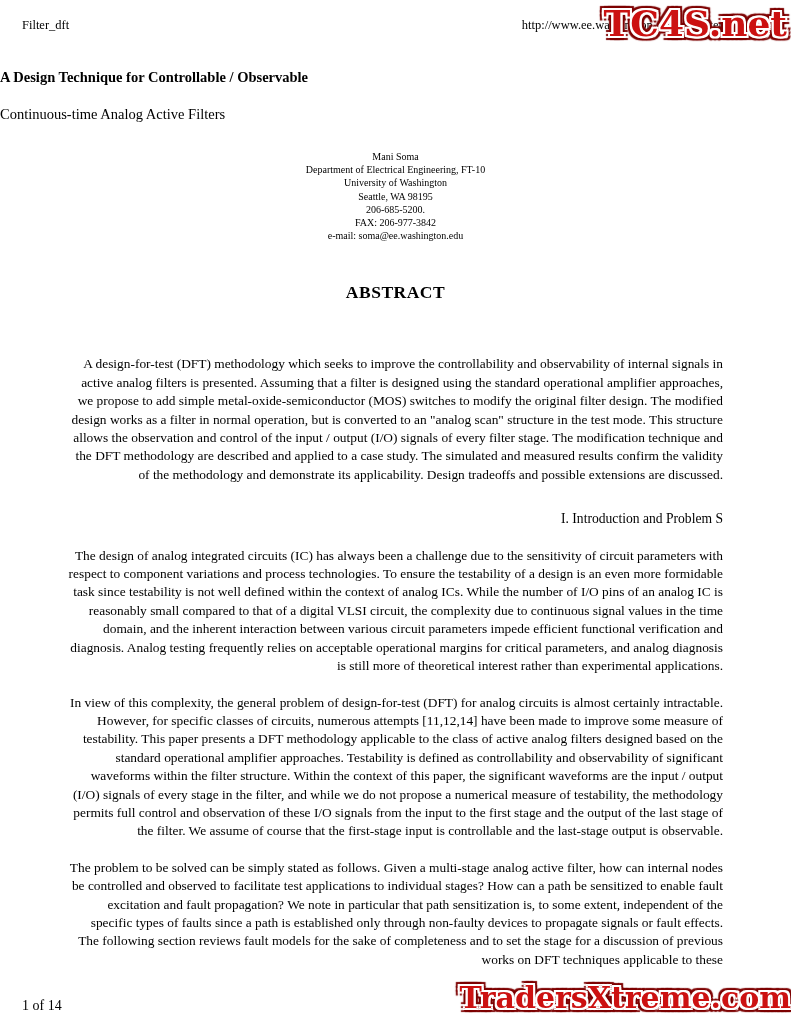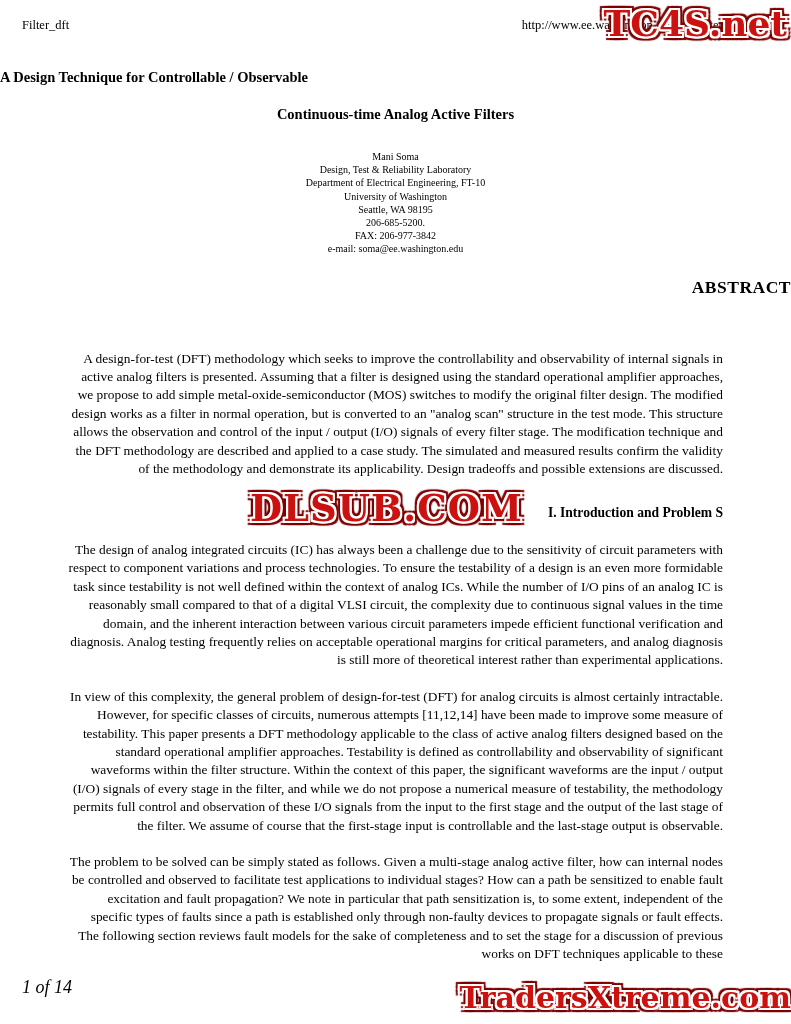--- a/index.html
+++ b/index.html
@@ -27,56 +27,54 @@
   .print-header .doc-name { white-space: nowrap; }
   .print-header .doc-url  { white-space: nowrap; padding-right: 4px; }
 
   .title-line-1 {
     margin-top: 36px;
     font-weight: bold;
     font-size: 14.5px;
   }
   .title-line-2 {
     margin-top: 20px;
-    text-align: center;
-    font-weight: bold;
+    font-weight: normal;
     font-size: 14.5px;
   }
   .author-block {
     margin-top: 27px;
     text-align: center;
     font-size: 10px;
     line-height: 13.2px;
   }
   .abstract-heading {
-    margin-top: 21px;
-    text-align: right;
+    margin-top: 40px;
+    text-align: center;
     font-weight: bold;
     font-size: 17.5px;
     letter-spacing: 0.5px;
   }
   .body-col {
     margin: 0 68px;
     font-size: 13.4px;
     line-height: 18.4px;
     text-align: right;
   }
   .para { margin: 0 0 18px 0; }
   .abstract-para { margin-top: 52px; }
   .section-heading {
-    font-weight: bold;
+    font-weight: normal;
     font-size: 13.6px;
     margin: 26px 0 18px 0;
   }
   .page-footer {
     position: absolute;
     left: 22px;
-    bottom: 26px;
-    font-size: 18px;
-    font-style: italic;
+    bottom: 10px;
+    font-size: 14px;
   }
 
   
   .watermark {
     position: absolute;
     font-family: "DejaVu Serif", serif;
     font-weight: bold;
     color: #cc1111;
     white-space: nowrap;
     text-shadow:
@@ -101,21 +99,20 @@
   <div class="print-header">
     <span class="doc-name">Filter_dft</span>
     <span class="doc-url">http://www.ee.washington.edu/rtnl/filter.dft.html</span>
   </div>
 
   <div class="title-line-1">A Design Technique for Controllable / Observable</div>
   <div class="title-line-2">Continuous-time Analog Active Filters</div>
 
   <div class="author-block">
     <div>Mani Soma</div>
-    <div>Design, Test &amp; Reliability Laboratory</div>
     <div>Department of Electrical Engineering, FT-10</div>
     <div>University of Washington</div>
     <div>Seattle, WA 98195</div>
     <div>206-685-5200.</div>
     <div>FAX: 206-977-3842</div>
     <div>e-mail: soma@ee.washington.edu</div>
   </div>
 
   <div class="abstract-heading">ABSTRACT</div>
 
@@ -125,16 +122,15 @@
     <div class="section-heading">I. Introduction and Problem S</div>
 
     <p class="para">The design of analog integrated circuits (IC) has always been a challenge due to the sensitivity of circuit parameters with respect to component variations and process technologies. To ensure the testability of a design is an even more formidable task since testability is not well defined within the context of analog ICs. While the number of I/O pins of an analog IC is reasonably small compared to that of a digital VLSI circuit, the complexity due to continuous signal values in the time domain, and the inherent interaction between various circuit parameters impede efficient functional verification and diagnosis. Analog testing frequently relies on acceptable operational margins for critical parameters, and analog diagnosis is still more of theoretical interest rather than experimental applications.</p>
     <p class="para">In view of this complexity, the general problem of design-for-test (DFT) for analog circuits is almost certainly intractable. However, for specific classes of circuits, numerous attempts [11,12,14] have been made to improve some measure of testability. This paper presents a DFT methodology applicable to the class of active analog filters designed based on the standard operational amplifier approaches. Testability is defined as controllability and observability of significant waveforms within the filter structure. Within the context of this paper, the significant waveforms are the input / output (I/O) signals of every stage in the filter, and while we do not propose a numerical measure of testability, the methodology permits full control and observation of these I/O signals from the input to the first stage and the output of the last stage of the filter. We assume of course that the first-stage input is controllable and the last-stage output is observable.</p>
     <p class="para">The problem to be solved can be simply stated as follows. Given a multi-stage analog active filter, how can internal nodes be controlled and observed to facilitate test applications to individual stages? How can a path be sensitized to enable fault excitation and fault propagation? We note in particular that path sensitization is, to some extent, independent of the specific types of faults since a path is established only through non-faulty devices to propagate signals or fault effects. The following section reviews fault models for the sake of completeness and to set the stage for a discussion of previous works on DFT techniques applicable to these</p>
   </div>
 
   <div class="page-footer">1 of 14</div>
 
   <div class="watermark wm-top-right">TC4S.net</div>
-  <div class="watermark wm-middle">DLSUB.COM</div>
   <div class="watermark wm-bottom-right">TradersXtreme.com</div>
 
 </div>
 
 </body></html>

